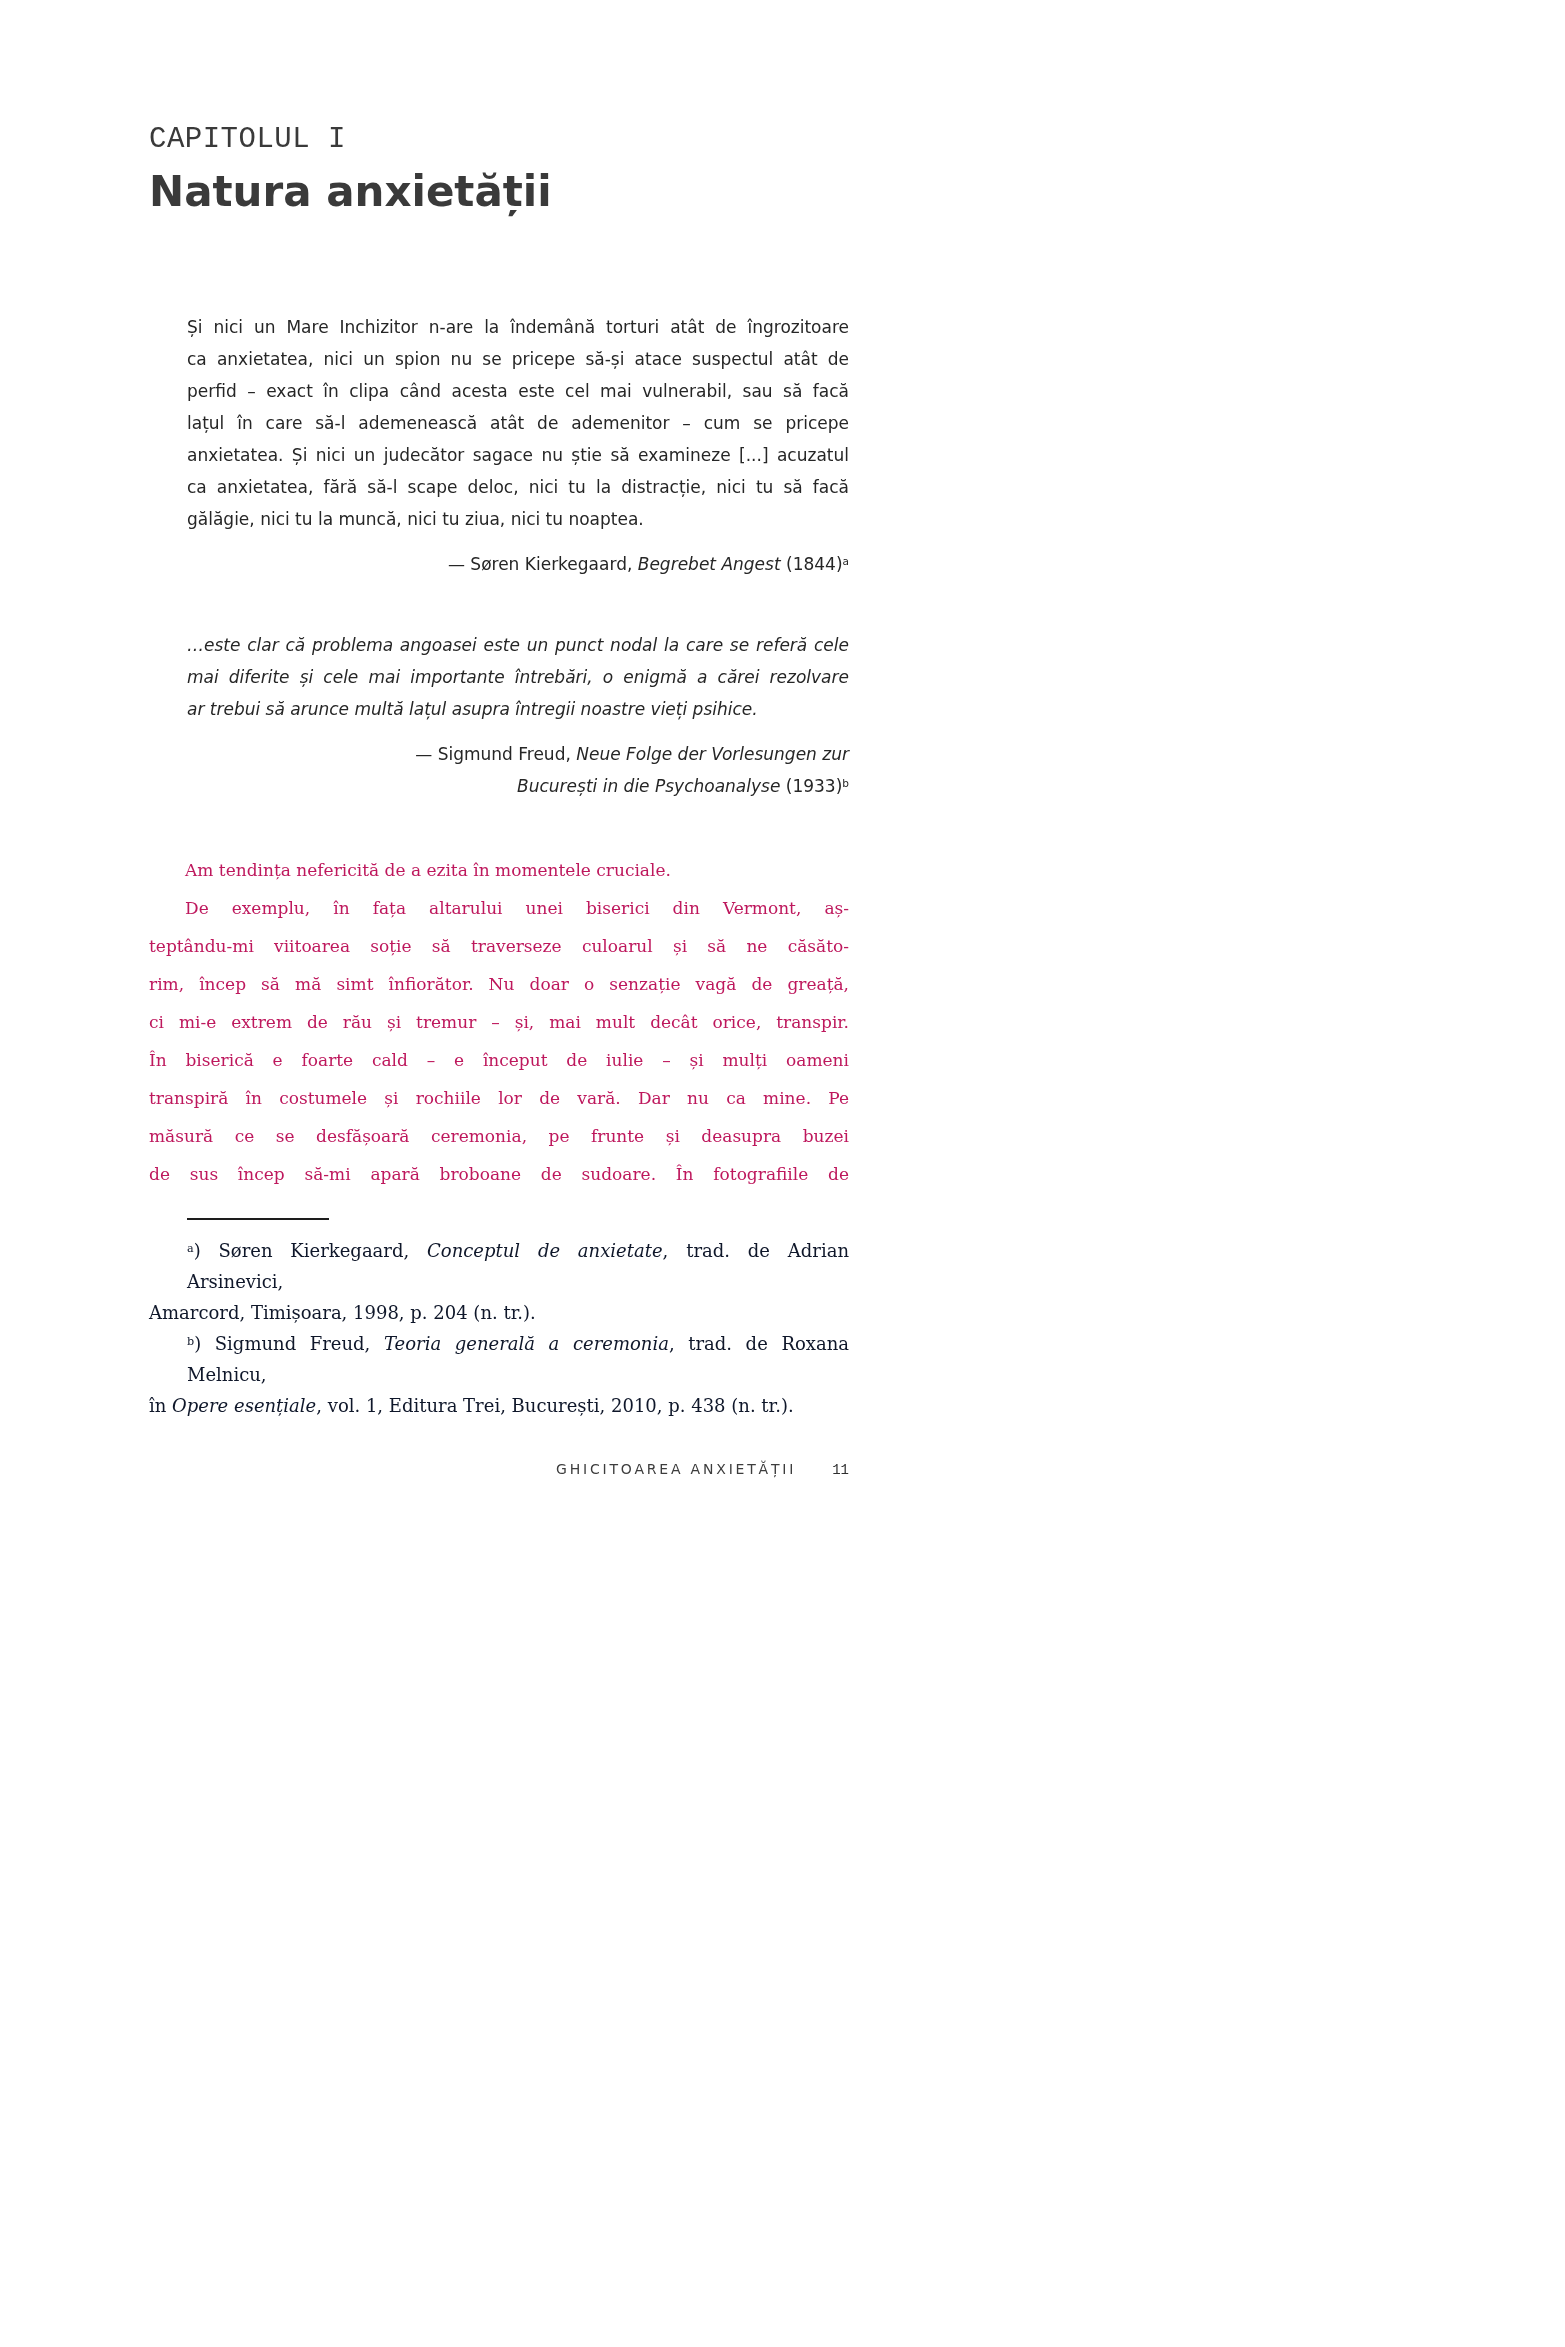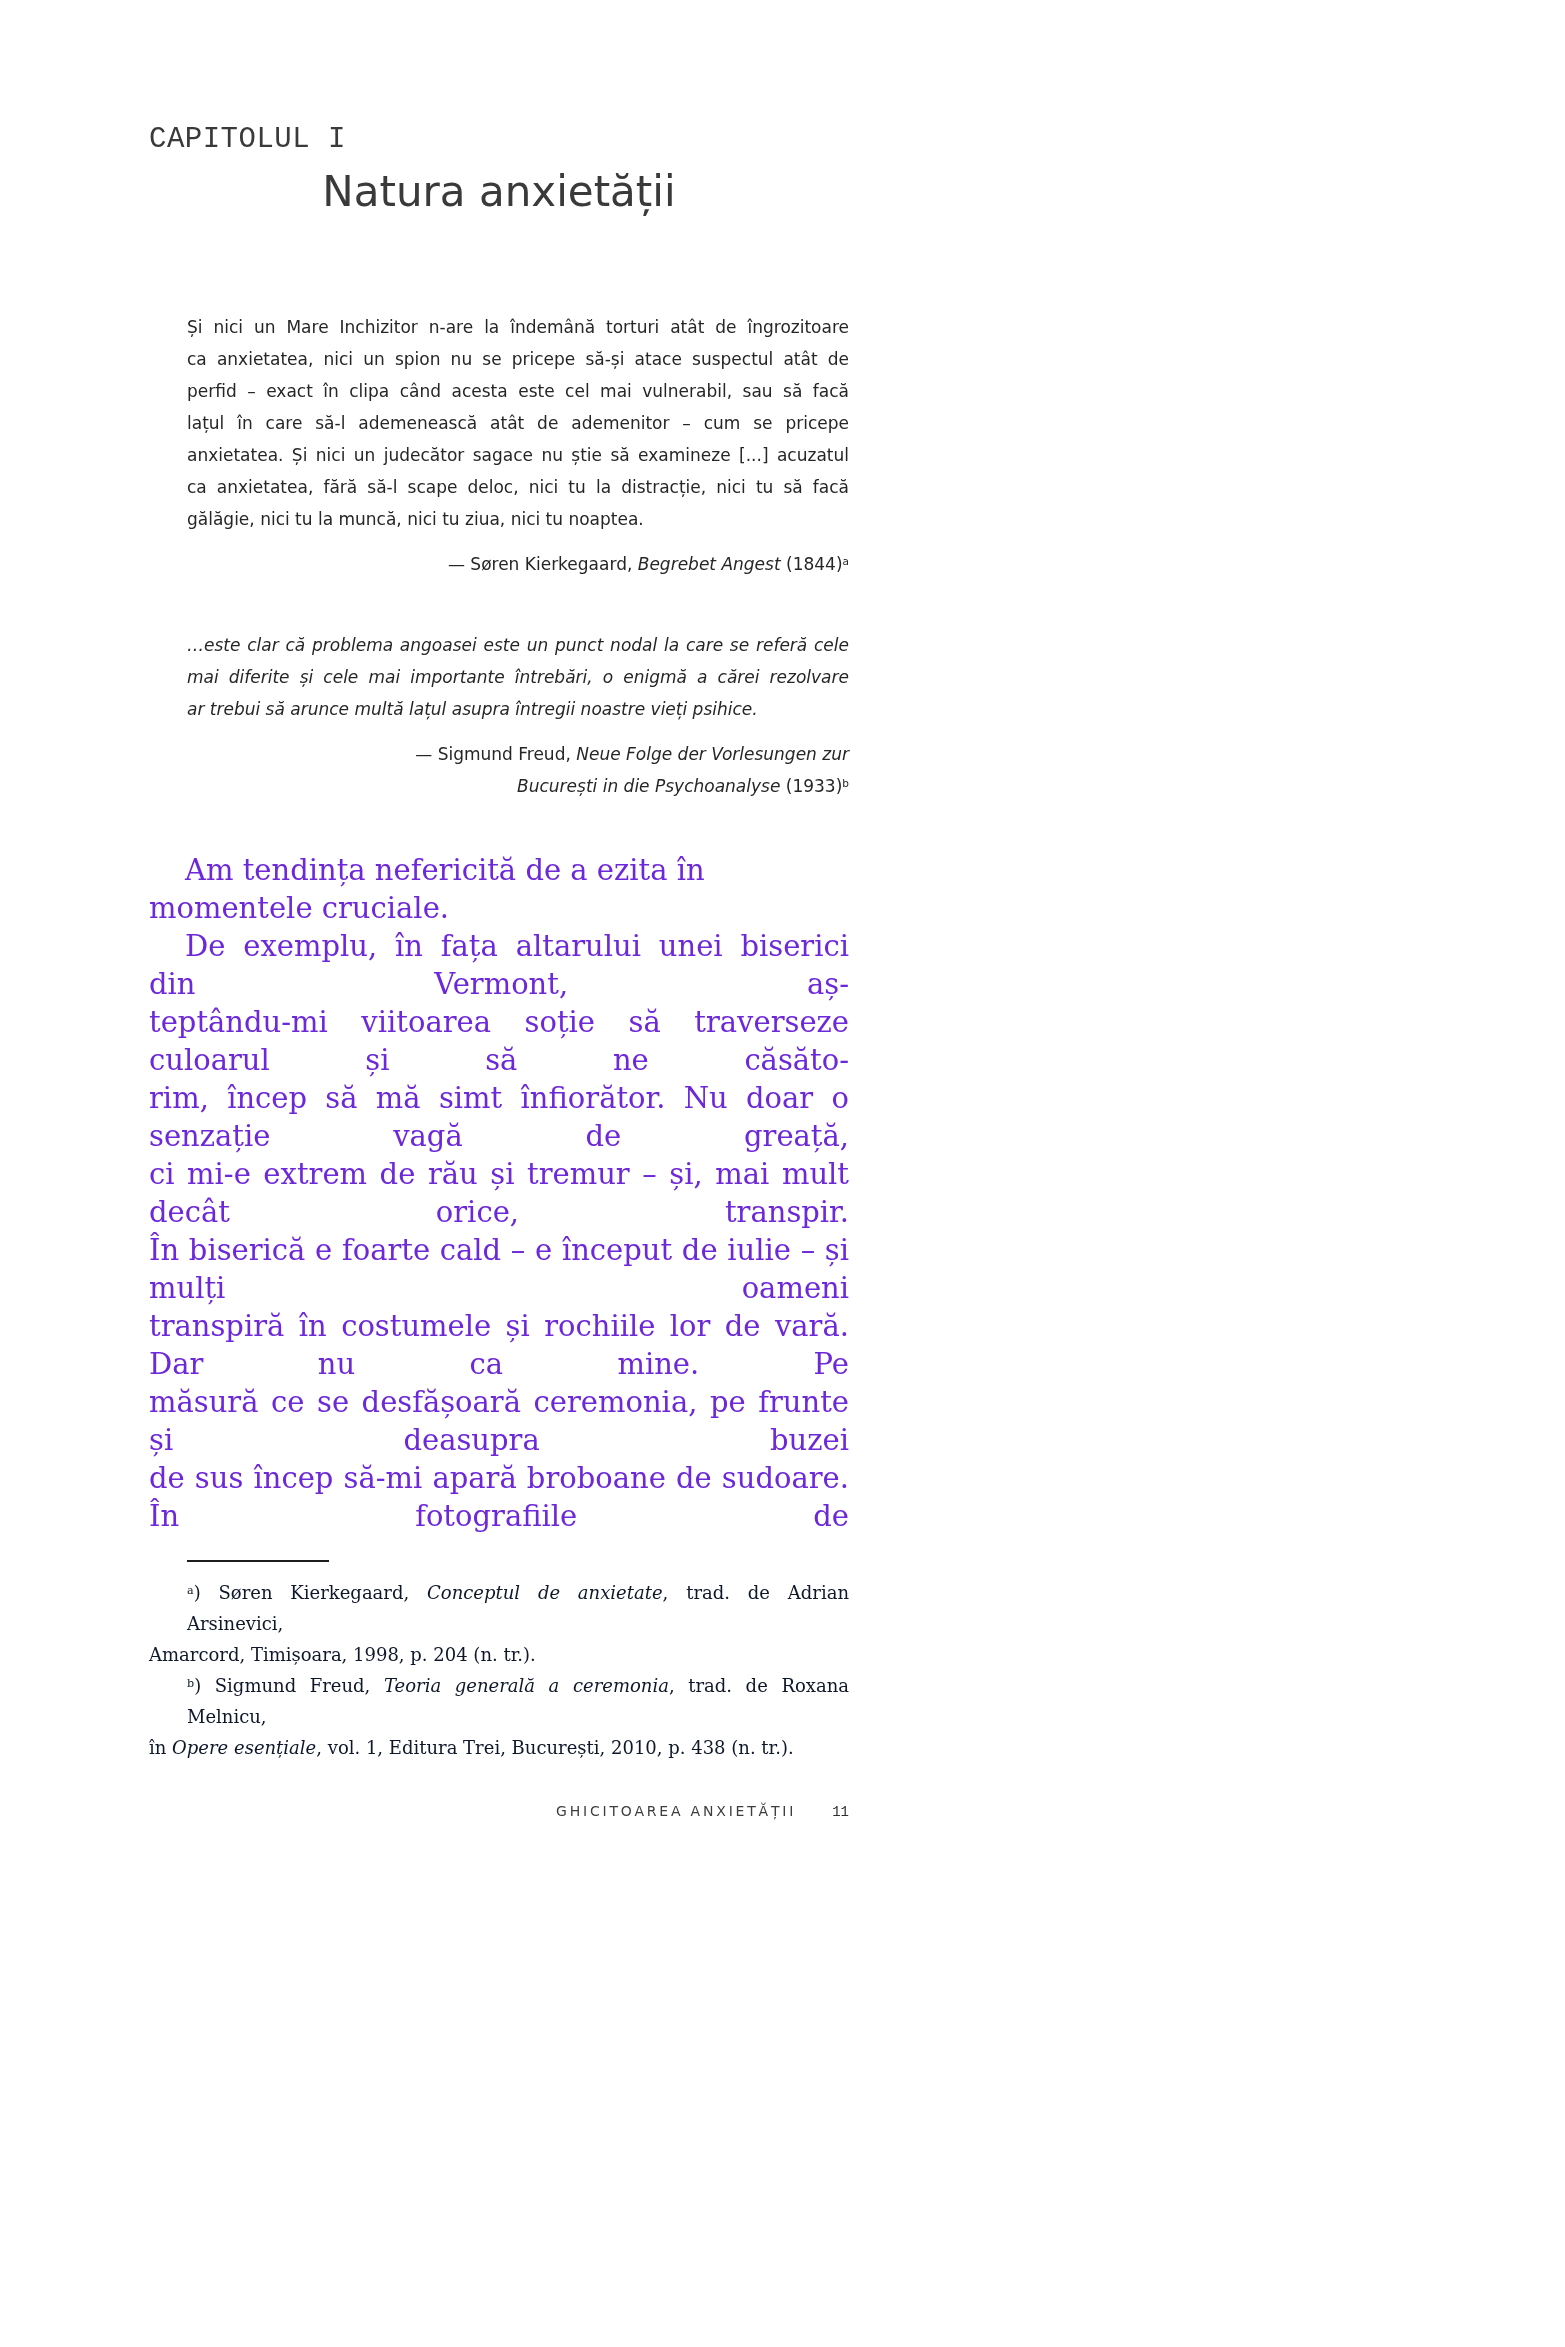--- a/index.html
+++ b/index.html
@@ -24,25 +24,24 @@
   .chapter-label {
     font-family: Liberation Mono, monospace;
     font-size: 29px;
     line-height: 38px;
     letter-spacing: 0.5px;
     color: #3a3a3a;
   }
   .chapter-title {
     margin: 7.6px 0 0 0;
     font-family: "DejaVu Sans", sans-serif;
-    font-weight: 400;
+    font-weight: 700;
     font-size: 42px;
     line-height: 49px;
     color: #3a3a3a;
-    text-align: center;
   }
 
   
   .epigraph {
     margin: 95px 0 0 38px;
     width: 662px;
     font-family: "DejaVu Sans", sans-serif;
     font-size: 17px;
     line-height: 32px;
     color: #262626;
@@ -70,23 +69,23 @@
     position: relative;
     top: -0.45em;
     line-height: 0;
     vertical-align: baseline;
   }
 
   
   .body-text {
     margin-top: 49px;
     font-family: "DejaVu Serif", serif;
-    font-size: 29px;
+    font-size: 17px;
     line-height: 38px;
-    color: #6d28d9;
+    color: #be185d;
   }
   .para { margin: 0; }
   .para-first { text-indent: 36px; }
   .para-flow {
     white-space: pre-line;
     text-align: justify;
     text-align-last: justify;
     text-indent: 36px;
     hyphens: none;
   }

